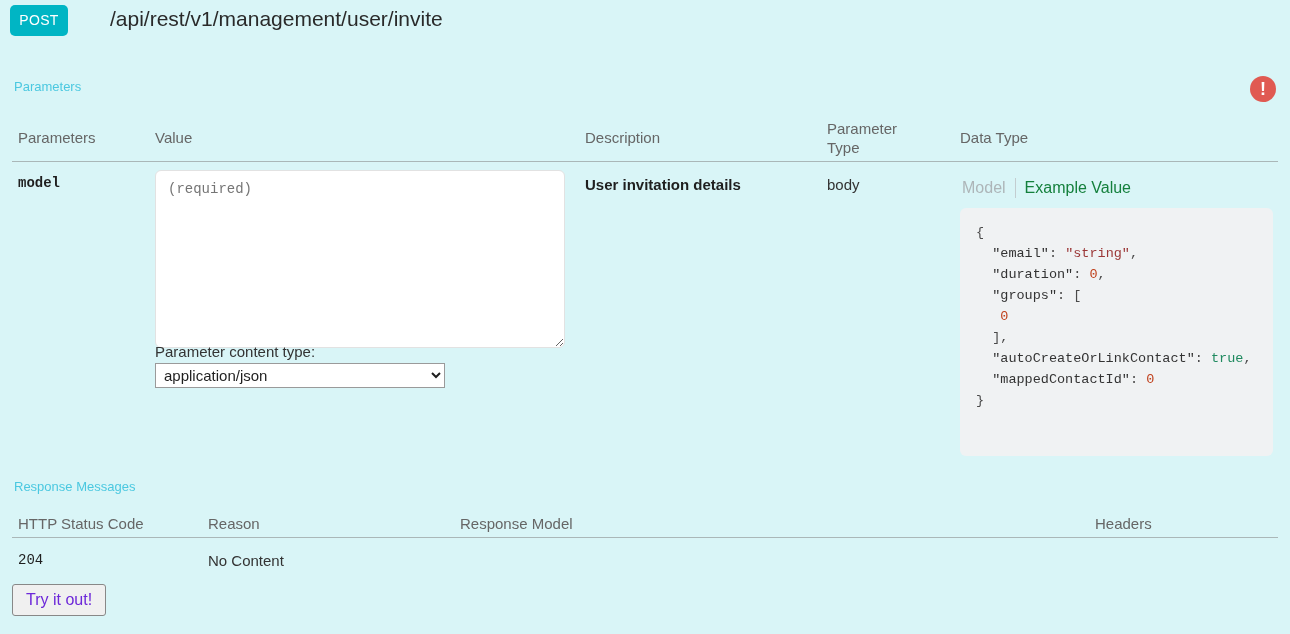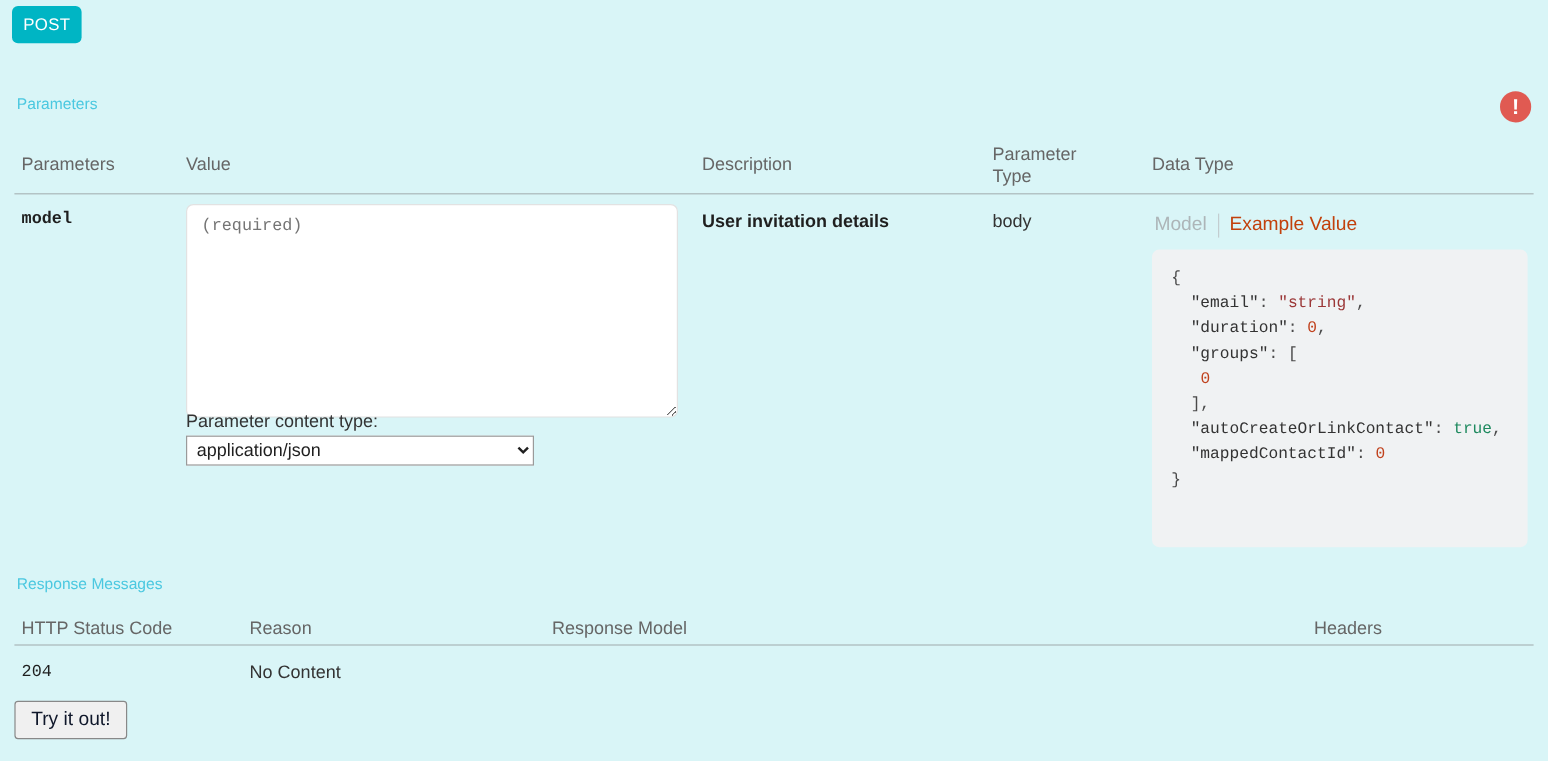--- a/index.html
+++ b/index.html
@@ -191,21 +191,21 @@
     align-items: center;
     gap: 0;
   }
   .model-tab {
     font-size: 16px;
     font-family: "Liberation Sans", sans-serif;
     cursor: pointer;
     padding: 0 9px;
   }
   .model-tab.inactive { color: #adb5b8; padding-left: 0; }
-  .model-tab.active   { color: #c2410c; }
+  .model-tab.active   { color: #15803d; }
   .tab-sep {
     width: 1px;
     height: 20px;
     background: #c3cdd0;
   }
 
   .example-box {
     position: absolute;
     left: 960px;
     top: 208px;
@@ -254,29 +254,30 @@
   .submit-button {
     position: absolute;
     left: 12px;
     top: 584px;
     padding: 6px 13px;
     background: #f0f0f0;
     border: 1px solid #888888;
     border-radius: 3px;
     font-family: "Liberation Sans", sans-serif;
     font-size: 16px;
-    color: #0f172a;
+    color: #6d28d9;
     cursor: pointer;
   }
 </style>
 </head>
 <body>
 
 <div class="op-header">
   <div class="http-method">POST</div>
+  <div class="op-path">/api/rest/v1/management/user/invite</div>
 </div>
 
 <div class="section-title" id="parameters-title">Parameters</div>
 
 <div class="error-badge">!</div>
 
 <div class="col-head" id="ph-parameter">Parameters</div>
 <div class="col-head" id="ph-value">Value</div>
 <div class="col-head" id="ph-description">Description</div>
 <div class="col-head" id="ph-paramtype">Parameter Type</div>

